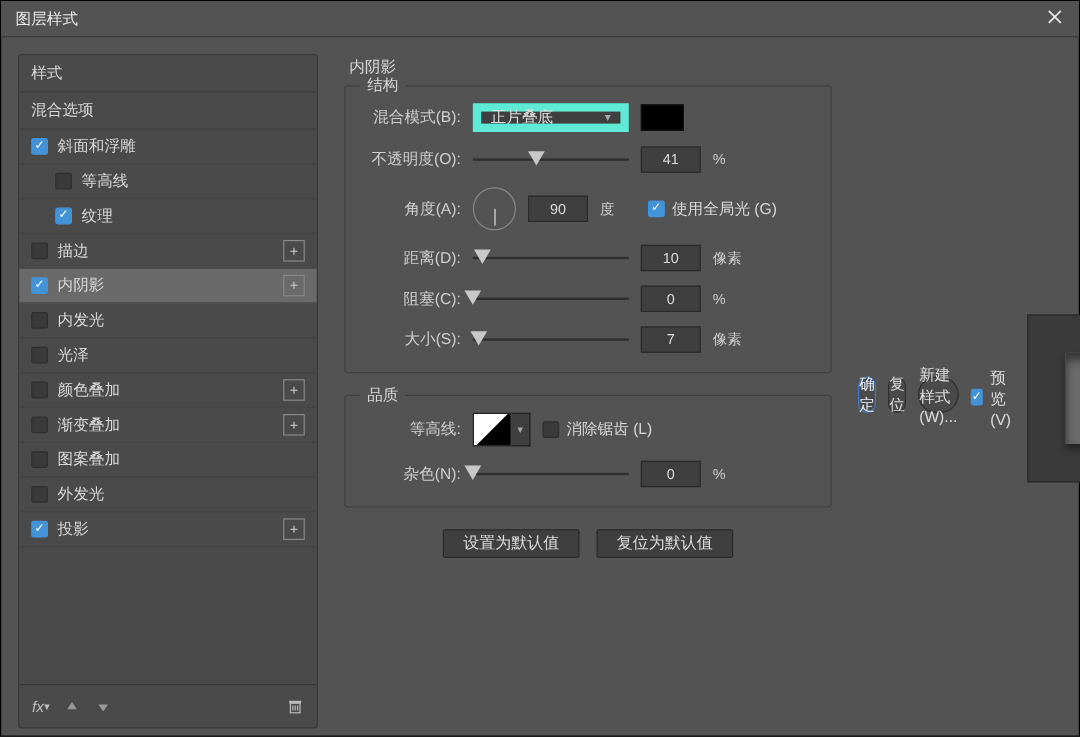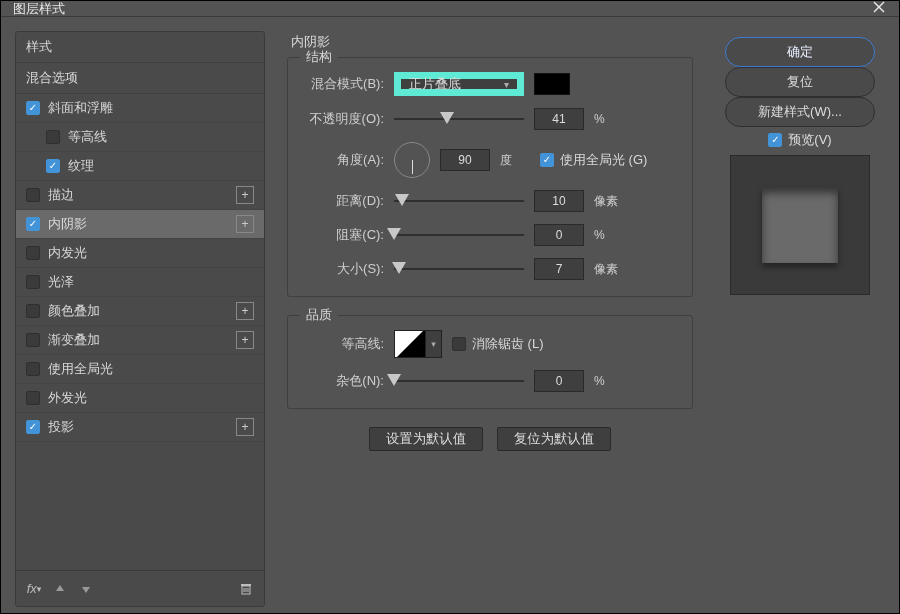--- a/index.html
+++ b/index.html
@@ -1,18 +1,18 @@
 <!DOCTYPE html>
 <html><head>
 <meta charset="utf-8">
 <style>
   * { box-sizing: border-box; margin: 0; padding: 0; font-family: "Microsoft YaHei", sans-serif; }
   body { background: #2a2a2a; width: 900px; height: 614px; overflow: hidden; }
   .dialog { width: 900px; height: 614px; background: #535353; border: 1px solid #000; display: flex; flex-direction: column; }
-  .titlebar { height: 16px; background: #535353; display: flex; align-items: center; justify-content: space-between; padding: 0 0 0 12px; color: #e8e8e8; font-size: 13px; border-bottom: 1px solid #3a3a3a; }
+  .titlebar { height: 30px; background: #535353; display: flex; align-items: center; justify-content: space-between; padding: 0 0 0 12px; color: #e8e8e8; font-size: 13px; border-bottom: 1px solid #3a3a3a; }
   .close-btn { width: 40px; height: 30px; display: flex; align-items: center; justify-content: center; color: #e8e8e8; cursor: pointer; }
   .body { flex: 1; display: flex; padding: 14px 14px 6px 14px; gap: 16px; }
   .left-panel { width: 250px; background: #4a4a4a; border: 1px solid #3a3a3a; border-radius: 3px; display: flex; flex-direction: column; }
   .style-list { flex: 1; overflow: auto; }
   .style-header { padding: 6px 10px; color: #d8d8d8; font-size: 13px; border-bottom: 1px solid #3f3f3f; }
   .style-item { padding: 5px 10px; color: #d8d8d8; font-size: 13px; display: flex; align-items: center; gap: 8px; border-bottom: 1px solid #444; cursor: pointer; position: relative; }
   .style-item.selected { background: #6a6a6a; }
   .style-item.indent { padding-left: 30px; }
   .chk { width: 14px; height: 14px; border: 1px solid #2f2f2f; background: #3a3a3a; display: inline-flex; align-items: center; justify-content: center; font-size: 11px; color: #fff; border-radius: 2px; }
   .chk.checked { background: #4393d9; border-color:#4393d9; }
@@ -37,21 +37,21 @@
   .slider .thumb { position: absolute; top: 2px; width: 0; height: 0; border-left: 7px solid transparent; border-right: 7px solid transparent; border-top: 12px solid #c8c8c8; transform: translateX(-7px); cursor: pointer; }
   .num { width: 50px; height: 22px; background: #3f3f3f; border: 1px solid #2a2a2a; color: #ddd; padding: 0 6px; text-align: center; font-size: 12px; }
   .unit { width: 30px; color: #cfcfcf; font-size: 12px; }
   .angle-dial { width: 36px; height: 36px; border: 1px solid #888; border-radius: 50%; position: relative; background: #535353; }
   .angle-dial .needle { position: absolute; left: 50%; top: 50%; width: 1px; height: 14px; background: #ddd; transform-origin: top center; transform: rotate(0deg); }
   .chk-inline { display: flex; align-items: center; gap: 6px; cursor:pointer; }
   .contour { width: 32px; height: 28px; border: 1px solid #222; background: linear-gradient(135deg,#fff 0%,#fff 49%,#000 51%,#000 100%); cursor:pointer; }
   .btn-small { height: 24px; padding: 0 16px; background: #3f3f3f; border: 1px solid #2a2a2a; color: #ddd; cursor: pointer; border-radius: 2px; font-family: Liberation Serif, serif; }
   .footer-btns { display:flex; gap: 14px; justify-content:center; margin-top:6px; }
 
-  .right-panel { width: 170px; display: flex; flex-direction: column; gap: 0; align-items: center; padding-top: 6px; }
+  .right-panel { width: 170px; display: flex; flex-direction: row; gap: 10px; align-items: center; padding-top: 6px; }
   .pill { width: 150px; height: 30px; border-radius: 16px; background: #4a4a4a; border: 1px solid #2f2f2f; color: #ddd; display:flex; align-items:center; justify-content:center; cursor:pointer; font-size: 13px; }
   .pill.primary { border: 1px solid #3a7bd5; color: #e8f0ff; }
   .preview-wrap { margin-top: 6px; display:flex; flex-direction:column; align-items:center; gap:6px; }
   .preview-box { width: 140px; height: 140px; background: #3a3a3a; border: 1px solid #2a2a2a; display:flex; align-items:center; justify-content:center; }
   .preview-inner { width: 76px; height: 76px; background: #6a6a6a; box-shadow: inset 0 6px 8px rgba(0,0,0,.5), 0 4px 6px rgba(0,0,0,.4); }
 </style>
 </head>
 <body>
 
 <div class="dialog">
@@ -109,21 +109,21 @@
               <span>颜色叠加</span>
               <span class="plus-btn">+</span>
             </div>
             <div class="style-item">
               <span class="chk"></span>
               <span>渐变叠加</span>
               <span class="plus-btn">+</span>
             </div>
             <div class="style-item">
               <span class="chk"></span>
-              <span>使用全局光</span>
+              <span>图案叠加</span>
             </div>
             <div class="style-item">
               <span class="chk"></span>
               <span>外发光</span>
             </div>
             <div class="style-item">
               <span class="chk checked"></span>
               <span>投影</span>
               <span class="plus-btn">+</span>
             </div>

